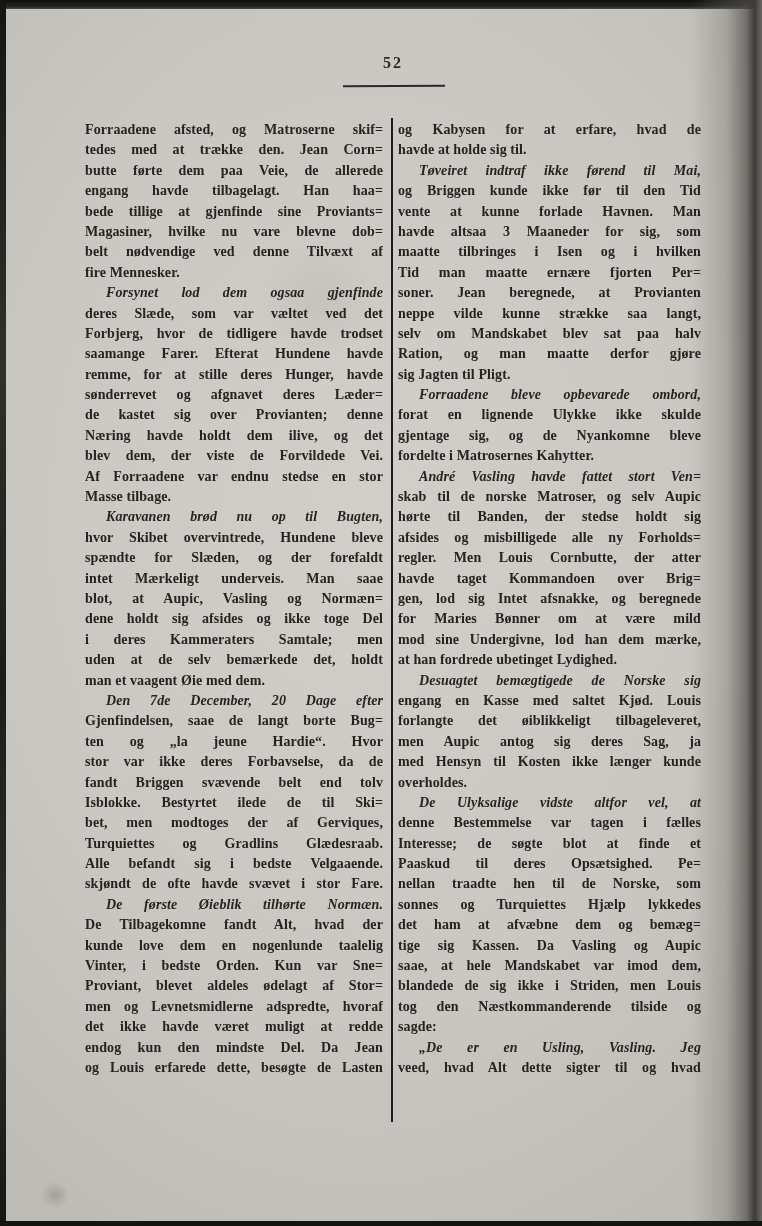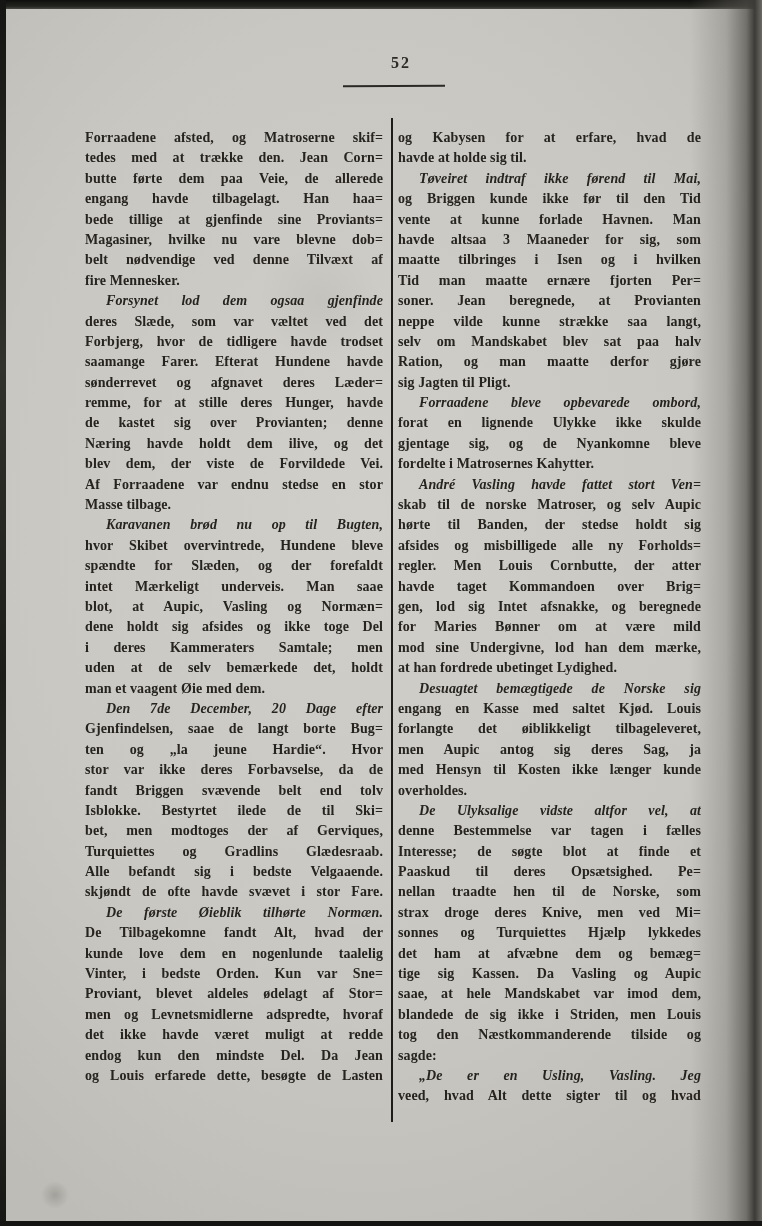--- a/index.html
+++ b/index.html
@@ -11,25 +11,25 @@
       radial-gradient(circle at 320px 300px, rgba(120,118,110,0.10), rgba(120,118,110,0) 60px),
       radial-gradient(ellipse 600px 800px at 48% 42%, #d0cfc9 0%, #c8c7c1 62%, #bdbcb6 100%);
     font-family:"Liberation Serif","DejaVu Serif",serif;
     color:#272420;
   }
   .edge-top{position:absolute;top:0;left:0;width:762px;height:9px;background:linear-gradient(180deg,#0e0e0c,#23231f 70%,#4a4a44);}
   .edge-left{position:absolute;top:0;left:0;width:6px;height:1226px;background:linear-gradient(180deg,#151513,#32322c 30%,#1c1c19 55%,#2e2e29 80%,#161614);}
   .edge-bottom{position:absolute;bottom:0;left:0;width:762px;height:5px;background:#14141-2;background:#141412;}
   .edge-right{position:absolute;top:0;right:0;width:72px;height:1226px;
     background:linear-gradient(90deg, rgba(110,108,102,0) 0%, rgba(110,108,102,0.35) 50%, rgba(82,80,75,0.7) 78%, #3c3b37 90%, #54534e 95%, #6b6a64 100%);}
-  .pagenum{position:absolute;left:93px;top:54px;width:616px;text-align:center;
+  .pagenum{position:absolute;left:85px;top:54px;width:616px;text-align:center;
     font-size:16px;font-weight:bold;letter-spacing:2px;color:#2e2b26;}
   .pagenum-rule{position:absolute;left:343px;top:85px;width:102px;height:2px;background:#2b2925;transform:rotate(-0.4deg);}
   .textblock{position:absolute;left:85px;top:116px;width:616px;}
-  .column{position:absolute;top:12px;}
+  .column{position:absolute;top:4px;}
   .col-left{left:0;width:298px;}
   .col-right{left:313px;width:303px;}
   .colrule{position:absolute;left:306px;top:2px;width:2px;height:1004px;background:#1d1c1a;}
   .para{margin:0;padding:0;}
   .para.indent .line:first-child{text-indent:21px;font-style:italic;}
   .line{
     height:20.4px;line-height:20.4px;overflow:hidden;
     font-size:14px;font-weight:bold;letter-spacing:0.1px;
     text-align:justify;text-align-last:justify;
   }
@@ -57,22 +57,22 @@
           <div class="line">bede tillige at gjenfinde sine Proviants=</div>
           <div class="line">Magasiner, hvilke nu vare blevne dob=</div>
           <div class="line">belt nødvendige ved denne Tilvæxt af</div>
           <div class="line endline">fire Mennesker.</div>
         </div>
         <div class="para indent">
           <div class="line">Forsynet lod dem ogsaa gjenfinde</div>
           <div class="line">deres Slæde, som var væltet ved det</div>
           <div class="line">Forbjerg, hvor de tidligere havde trodset</div>
           <div class="line">saamange Farer. Efterat Hundene havde</div>
+          <div class="line">remme, for at stille deres Hunger, havde</div>
           <div class="line">sønderrevet og afgnavet deres Læder=</div>
-          <div class="line">remme, for at stille deres Hunger, havde</div>
           <div class="line">de kastet sig over Provianten; denne</div>
           <div class="line">Næring havde holdt dem ilive, og det</div>
           <div class="line">blev dem, der viste de Forvildede Vei.</div>
           <div class="line">Af Forraadene var endnu stedse en stor</div>
           <div class="line endline">Masse tilbage.</div>
         </div>
         <div class="para indent">
           <div class="line">Karavanen brød nu op til Bugten,</div>
           <div class="line">hvor Skibet overvintrede, Hundene bleve</div>
           <div class="line">spændte for Slæden, og der forefaldt</div>
@@ -151,21 +151,20 @@
           <div class="line">men Aupic antog sig deres Sag, ja</div>
           <div class="line">med Hensyn til Kosten ikke længer kunde</div>
           <div class="line endline">overholdes.</div>
         </div>
         <div class="para indent">
           <div class="line">De Ulyksalige vidste altfor vel, at</div>
           <div class="line">denne Bestemmelse var tagen i fælles</div>
           <div class="line">Interesse; de søgte blot at finde et</div>
           <div class="line">Paaskud til deres Opsætsighed.  Pe=</div>
           <div class="line">nellan traadte hen til de Norske, som</div>
-          <div class="line">strax droge deres Knive, men ved Mi=</div>
           <div class="line">sonnes og Turquiettes Hjælp lykkedes</div>
           <div class="line">det ham at afvæbne dem og bemæg=</div>
           <div class="line">tige sig Kassen.  Da Vasling og Aupic</div>
           <div class="line">saae, at hele Mandskabet var imod dem,</div>
           <div class="line">blandede de sig ikke i Striden, men Louis</div>
           <div class="line">tog den Næstkommanderende tilside og</div>
           <div class="line endline">sagde:</div>
         </div>
         <div class="para indent">
           <div class="line">„De er en Usling, Vasling.  Jeg</div>

